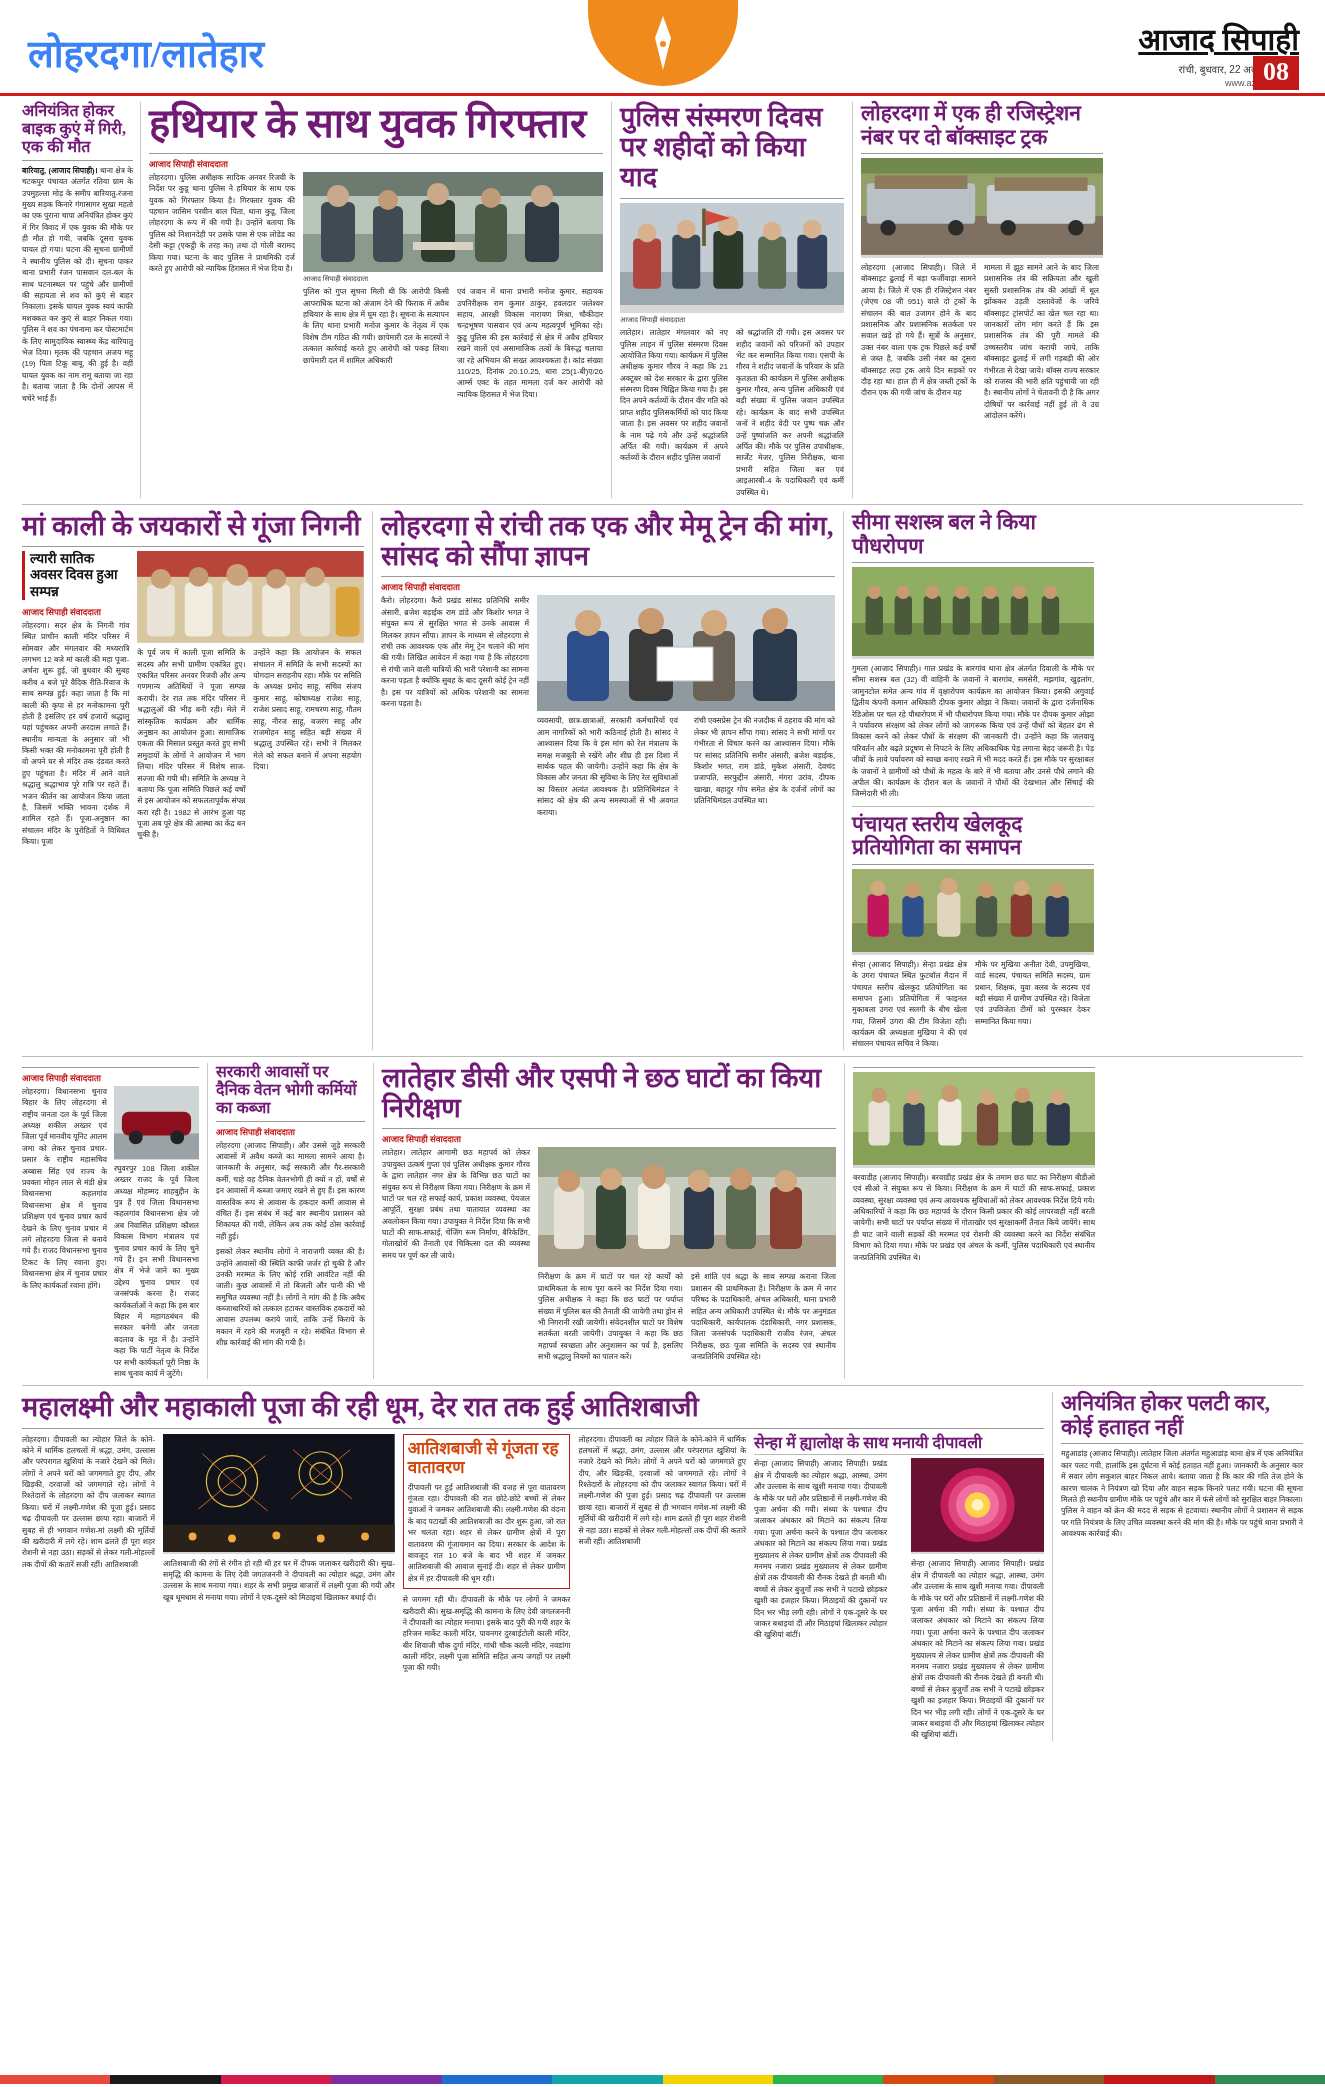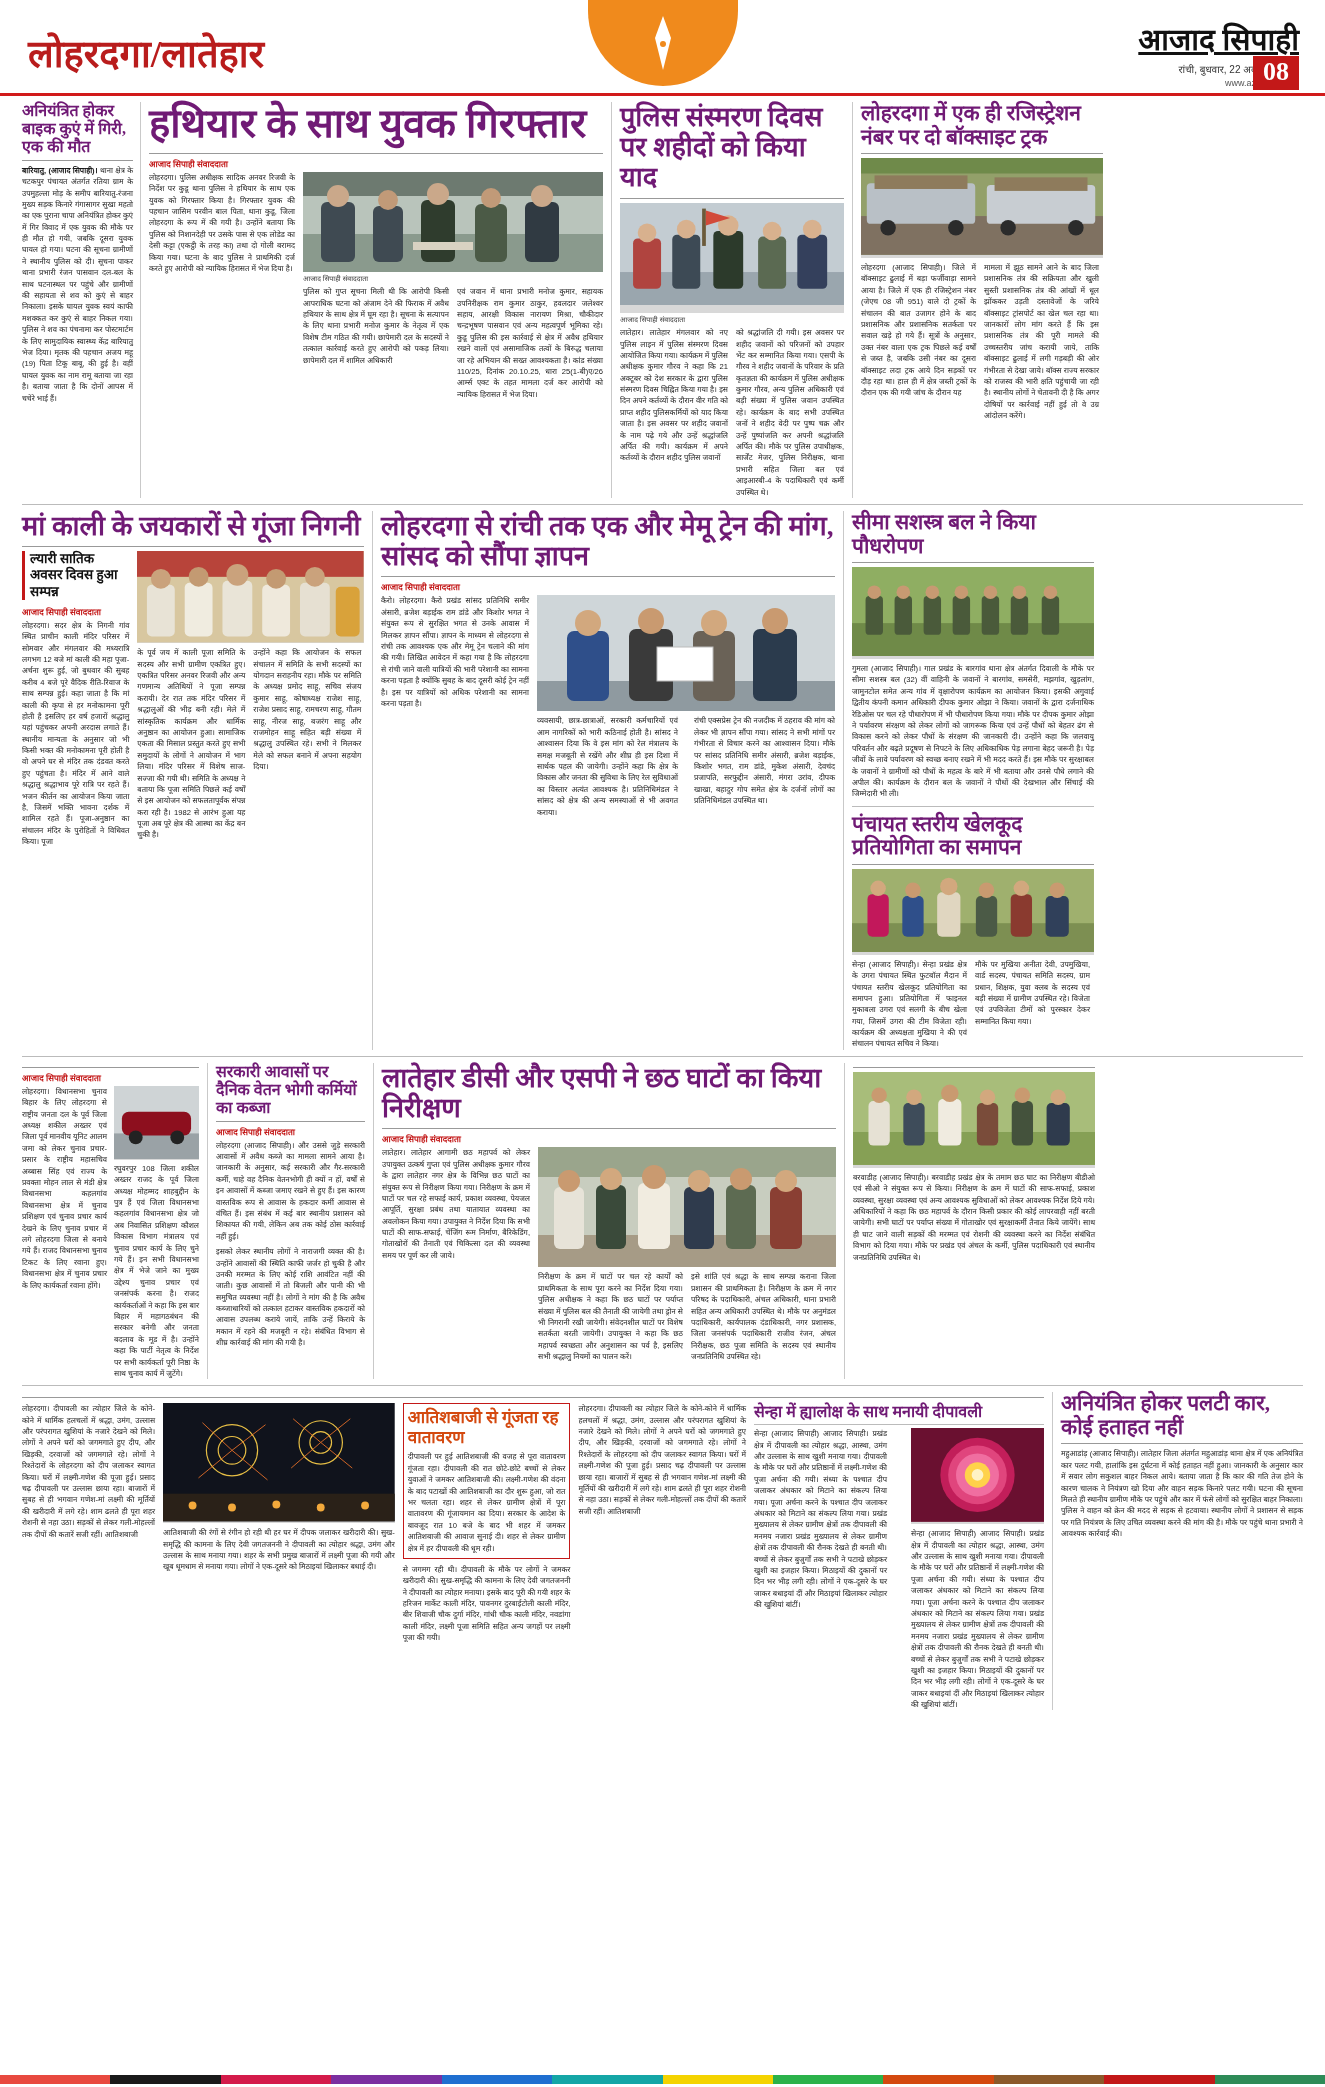--- a/index.html
+++ b/index.html
@@ -2,21 +2,21 @@
 <html><head>
 <meta charset="utf-8">
 <style>
   *{box-sizing:border-box;}
   body{margin:0;padding:0;background:#ffffff;font-family:"Liberation Sans",sans-serif;}
   .page{width:1325px;height:2087px;position:relative;background:#fff;overflow:hidden;}
 
   
   .masthead{position:relative;height:96px;border-bottom:3px solid #d11a1a;}
   .mh-left{position:absolute;left:28px;top:26px;}
-  .mh-left .sect{font-family:"Liberation Serif",serif;font-weight:bold;font-size:38px;color:#b91c1c;letter-spacing:0px;}
+  .mh-left .sect{font-family:"Liberation Serif",serif;font-weight:bold;font-size:38px;color:#3b82f6;letter-spacing:0px;}
   .mh-center{position:absolute;left:50%;transform:translateX(-50%);top:0;width:150px;height:86px;
     background:#f08a1c;border-bottom-left-radius:75px;border-bottom-right-radius:75px;}
   .mh-center .pen{position:absolute;left:50%;top:16px;transform:translateX(-50%);width:24px;height:54px;}
   .mh-right{position:absolute;right:26px;top:18px;text-align:right;}
   .mh-right .brand{font-family:"Liberation Serif",serif;font-weight:bold;font-size:30px;color:#111;text-decoration:underline;}
   .mh-right .meta{font-size:10px;color:#333;margin-top:3px;}
   .mh-right .site{font-size:9px;color:#555;margin-top:2px;}
   .pagenum{position:absolute;right:26px;top:56px;background:#c31818;color:#fff;font-weight:bold;font-size:26px;
     padding:1px 10px 3px 10px;font-family:"Liberation Serif",serif;}
 
@@ -404,20 +404,21 @@
           </svg>
         </div>
         <div class="body" style="margin-top:4px;">बरवाडीह (आजाद सिपाही)। बरवाडीह प्रखंड क्षेत्र के तमाम छठ घाट का निरीक्षण बीडीओ एवं सीओ ने संयुक्त रूप से किया। निरीक्षण के क्रम में घाटों की साफ-सफाई, प्रकाश व्यवस्था, सुरक्षा व्यवस्था एवं अन्य आवश्यक सुविधाओं को लेकर आवश्यक निर्देश दिये गये। अधिकारियों ने कहा कि छठ महापर्व के दौरान किसी प्रकार की कोई लापरवाही नहीं बरती जायेगी। सभी घाटों पर पर्याप्त संख्या में गोताखोर एवं सुरक्षाकर्मी तैनात किये जायेंगे। साथ ही घाट जाने वाली सड़कों की मरम्मत एवं रोशनी की व्यवस्था करने का निर्देश संबंधित विभाग को दिया गया। मौके पर प्रखंड एवं अंचल के कर्मी, पुलिस पदाधिकारी एवं स्थानीय जनप्रतिनिधि उपस्थित थे।</div>
       </div>
     </div>
 
     <div class="hr"></div>
 
     <div style="display:flex;">
       <div style="width:1030px;padding-right:8px;">
+        <div class="hl hl-lg">महालक्ष्मी और महाकाली पूजा की रही धूम, देर रात तक हुई आतिशबाजी</div>
         <div style="border-bottom:1px solid #999;margin:5px 0 5px 0;"></div>
         <div style="display:flex;gap:8px;">
           <div style="width:135px;" class="body">लोहरदगा। दीपावली का त्योहार जिले के कोने-कोने में धार्मिक हलचलों में श्रद्धा, उमंग, उल्लास और परंपरागत खुशियां के नजारे देखने को मिले। लोगों ने अपने घरों को जगमगाते हुए दीप, और खिड़की, दरवाजों को जगमगाते रहे। लोगों ने रिश्तेदारों के लोहरदगा को दीप जलाकर स्वागत किया। घरों में लक्ष्मी-गणेश की पूजा हुई। प्रसाद चढ़ दीपावली पर उल्लास छाया रहा। बाजारों में सुबह से ही भगवान गणेश-मां लक्ष्मी की मूर्तियों की खरीदारी में लगे रहे। शाम ढलते ही पूरा शहर रोशनी से नहा उठा। सड़कों से लेकर गली-मोहल्लों तक दीपों की कतारें सजी रहीं। आतिशबाजी</div>
           <div style="width:235px;">
             <div class="photo" style="height:120px;">
               <svg class="g" viewBox="0 0 235 120" preserveAspectRatio="none">
                 <rect width="235" height="120" fill="#10131c"></rect>
                 <g stroke="#ffd24a" stroke-width="1.2" fill="none" opacity=".9">
                   <circle cx="70" cy="48" r="26"></circle>
                     <circle cx="70" cy="48" r="14"></circle>

